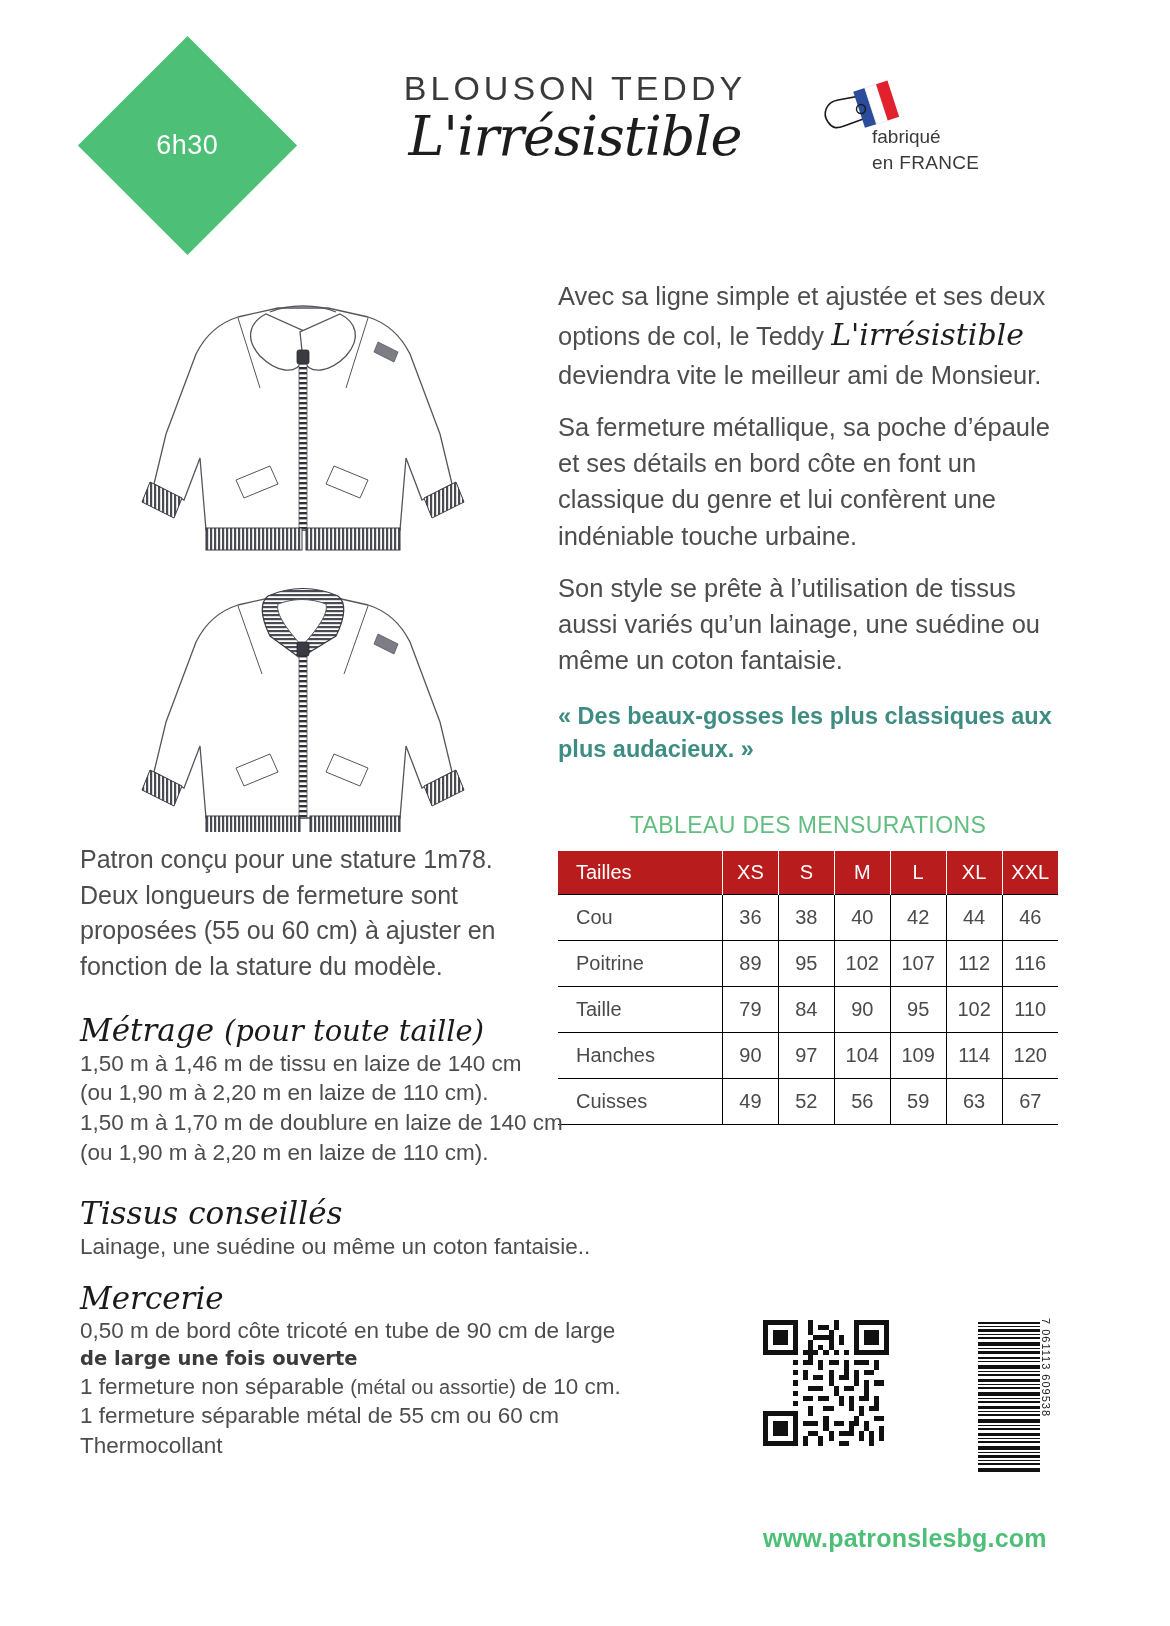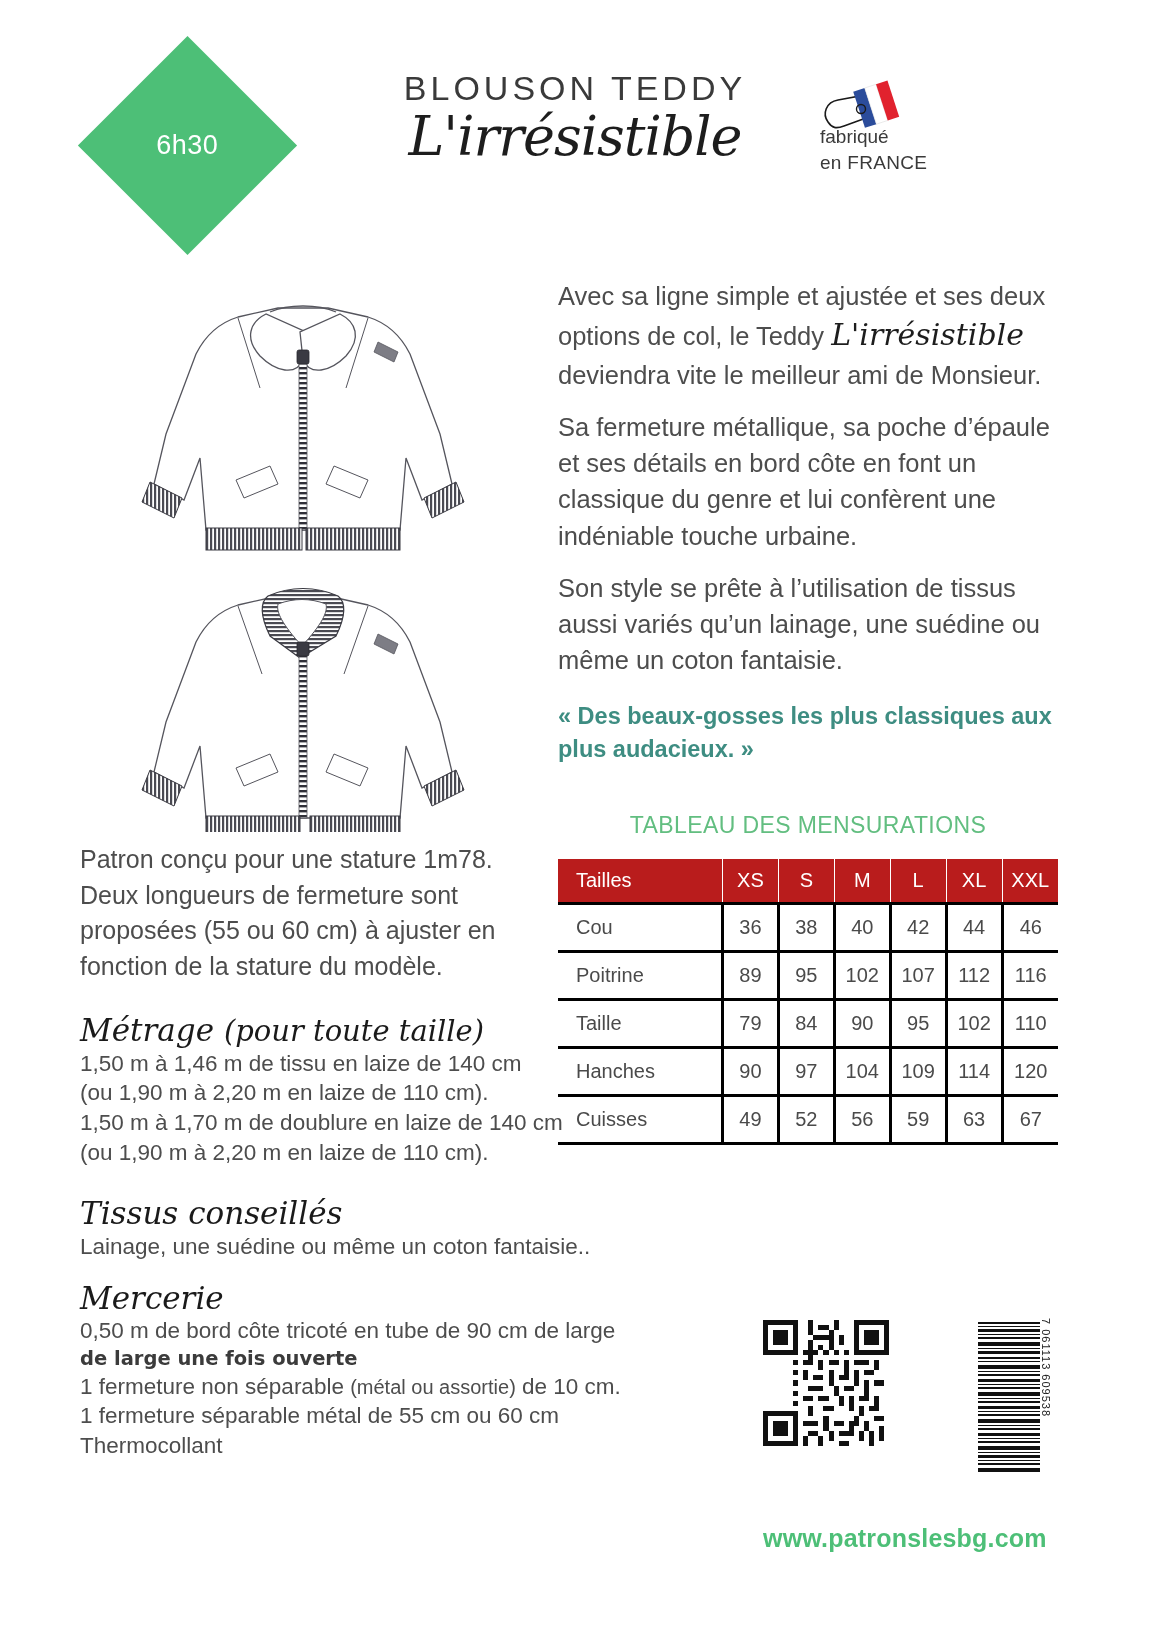--- a/index.html
+++ b/index.html
@@ -35,21 +35,21 @@
   .title-script{
     font-family:"DejaVu Serif", serif;
     font-style:italic;font-size:54px;color:#1d1d1d;
     margin-top:2px;line-height:1.05;letter-spacing:-1px;
   }
 
   .made-in{position:absolute;left:820px;top:78px;width:190px;}
   .made-in .tag-wrap{position:relative;height:56px;}
   .made-in-text{
     font-size:19px;color:#3a3a3a;line-height:1.35;
-    margin-top:-10px;
+    margin-left:52px;margin-top:-10px;
   }
   .made-in-text .l2{font-size:19px;letter-spacing:.3px;}
 
   
   .drawings{position:absolute;left:110px;top:262px;width:420px;height:570px;}
 
   
   .right-col{position:absolute;left:558px;top:278px;width:500px;}
   .desc-p{
     font-size:25.5px;line-height:1.42;color:#4d4d4d;font-weight:300;
@@ -61,31 +61,31 @@
   }
   .quote{
     font-size:23.5px;line-height:1.40;color:#3E8D82;
     font-weight:bold;margin:22px 0 0 0;
   }
 
   
   .table-wrap{position:absolute;left:558px;top:812px;width:500px;}
   .table-title{
     text-align:center;font-size:23px;color:#62BE80;letter-spacing:.4px;
-    margin-bottom:20px;font-weight:400;
+    margin-bottom:12px;font-weight:400;
   }
   table.mens{border-collapse:collapse;width:500px;table-layout:fixed;}
   table.mens th{
     background:#b91c1c;color:#ffffff;font-weight:400;font-size:20px;
     padding:10px 4px;border-right:1px solid #ffffff;text-align:center;
   }
   table.mens th.first{text-align:left;padding-left:18px;width:142px;}
   table.mens th:last-child{border-right:none;}
   table.mens td{
-    border:3px solid #000000;font-size:20px;color:#4a4a4a;
+    border:1px solid #000000;font-size:20px;color:#4a4a4a;
     padding:11px 4px;text-align:center;background:#fff;
   }
   table.mens td.first{text-align:left;padding-left:18px;border-left:none;}
   table.mens tr td:last-child{border-right:none;}
 
   
   .left-col{position:absolute;left:80px;top:842px;width:470px;}
   .intro{
     font-size:25px;line-height:1.42;color:#4d4d4d;font-weight:300;margin:0;
   }

